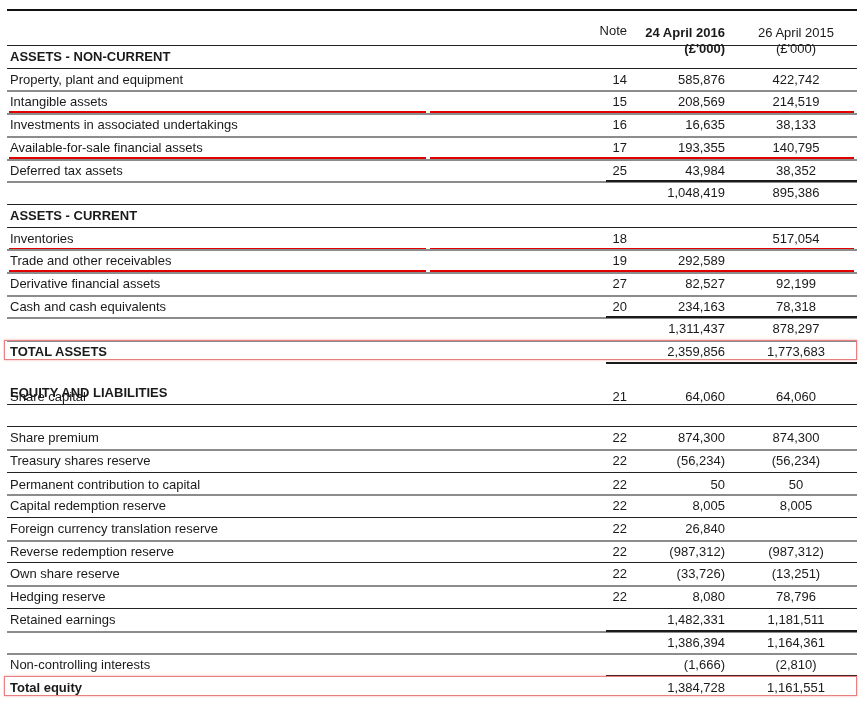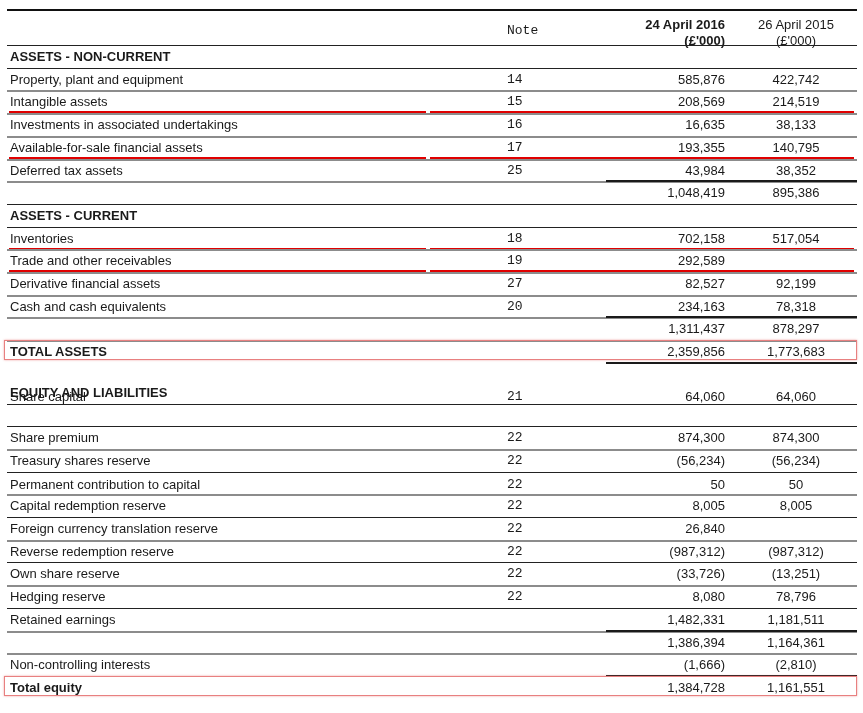--- a/index.html
+++ b/index.html
@@ -2,26 +2,26 @@
 <html><head>
 <meta charset="utf-8">
 <style>
   html, body { margin: 0; padding: 0; background: #ffffff; }
   body { width: 863px; height: 713px; position: relative; overflow: hidden;
          font-family: "Liberation Sans", sans-serif; color: #1a1a1a; font-size: 13px; }
   .topline { position: absolute; left: 7px; top: 9px; width: 850px; height: 2px; background: #111; }
   .row { position: absolute; left: 7px; width: 850px; height: 22px; }
   .cell { position: absolute; top: 0; height: 100%; line-height: 22px; white-space: nowrap; }
   .c-label { left: 3px; width: 520px; }
-  .c-note { left: 500px; width: 120px; text-align: left; font-family: Liberation Mono, monospace; }
+  .c-note { left: 500px; width: 120px; text-align: right; }
   .c-cur { left: 600px; width: 118px; text-align: right; }
   .c-prev { left: 730px; width: 118px; text-align: center; }
   .bold { font-weight: bold; }
   .hdr { height: 44px; }
-  .hdr .cell { line-height: 16px; padding-top: 6px; }
+  .hdr .cell { line-height: 16px; padding-top: 14px; }
   .hdr .c-note { line-height: 40px; padding-top: 0; }
   .hline { position: absolute; left: 7px; width: 850px; height: 1px; }
   .g { background: #8c8c8c; height: 2px; }
   .d { background: #222; height: 1px; }
   .sub { position: absolute; height: 2px; background: #1a1a1a; }
   .redline { position: absolute; height: 2px; background: #e00000; }
   .redbox { position: absolute; left: 4px; width: 853px; height: 20px; border: 1.5px solid #e88080;
             box-shadow: 0 0 2px rgba(230,100,100,0.6); box-sizing: border-box; }
 </style>
 </head>
@@ -92,21 +92,20 @@
       <div class="cell c-prev">895,386</div>
     </div>
     <div class="hline d" style="top: 203.9px;"></div>
     <div class="row" style="top: 204.9px;">
       <div class="cell c-label bold">ASSETS - CURRENT</div>
     </div>
     <div class="hline d" style="top: 226.6px;"></div>
     <div class="row" style="top: 227.6px;">
       <div class="cell c-label">Inventories</div>
       <div class="cell c-note">18</div>
-      <div class="cell c-cur">702,158</div>
       <div class="cell c-prev">517,054</div>
     </div>
     <div class="redline" style="top: 247.6px; left: 9px; width: 417px; background: rgb(224, 0, 0);"></div>
     <div class="redline" style="top: 247.6px; left: 430px; width: 424px; background: rgb(224, 0, 0);"></div>
     <div class="hline g" style="top: 249.3px;"></div>
     <div class="row" style="top: 250.3px;">
       <div class="cell c-label">Trade and other receivables</div>
       <div class="cell c-note">19</div>
       <div class="cell c-cur">292,589</div>
     </div>

